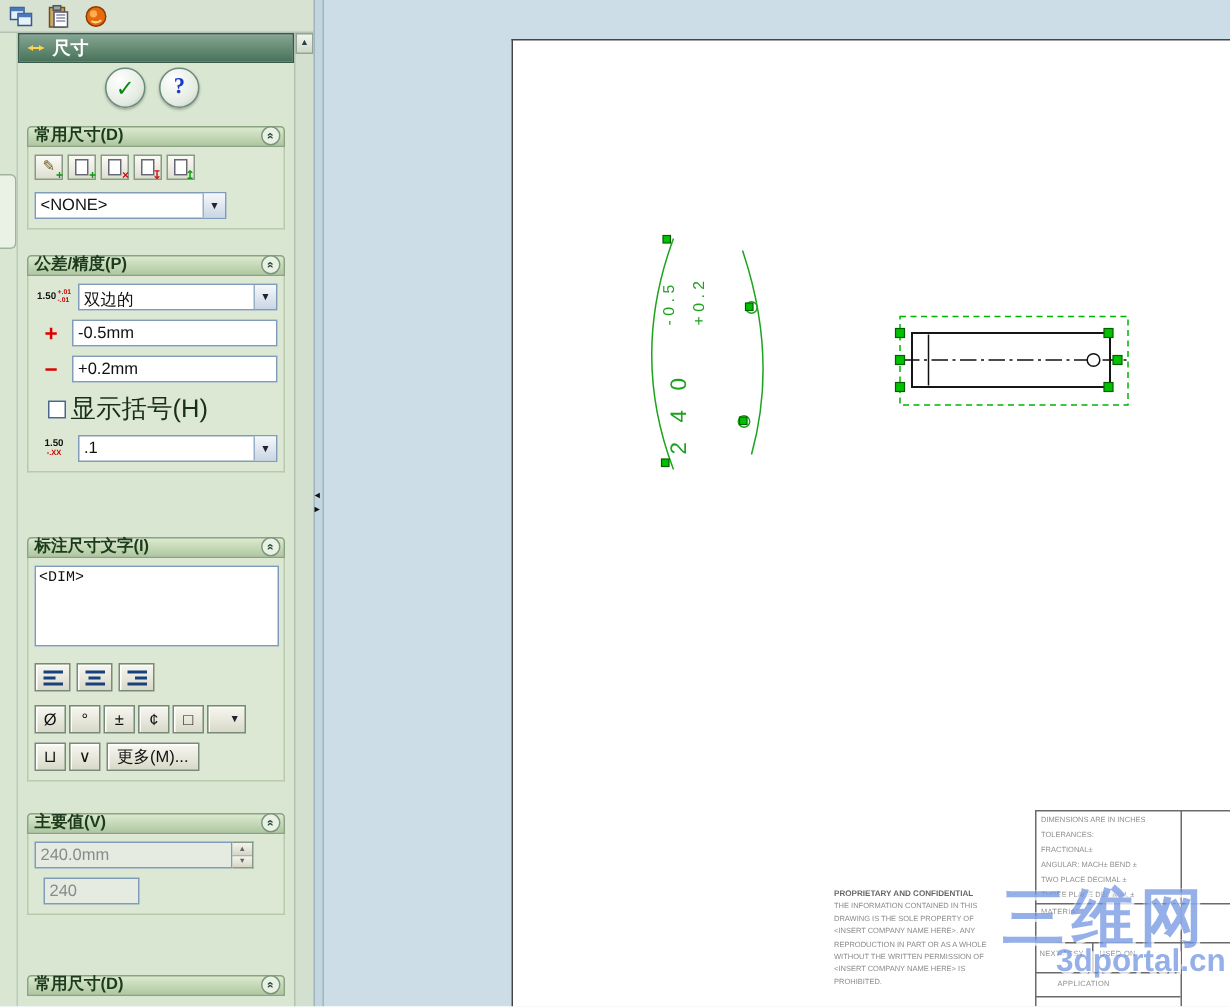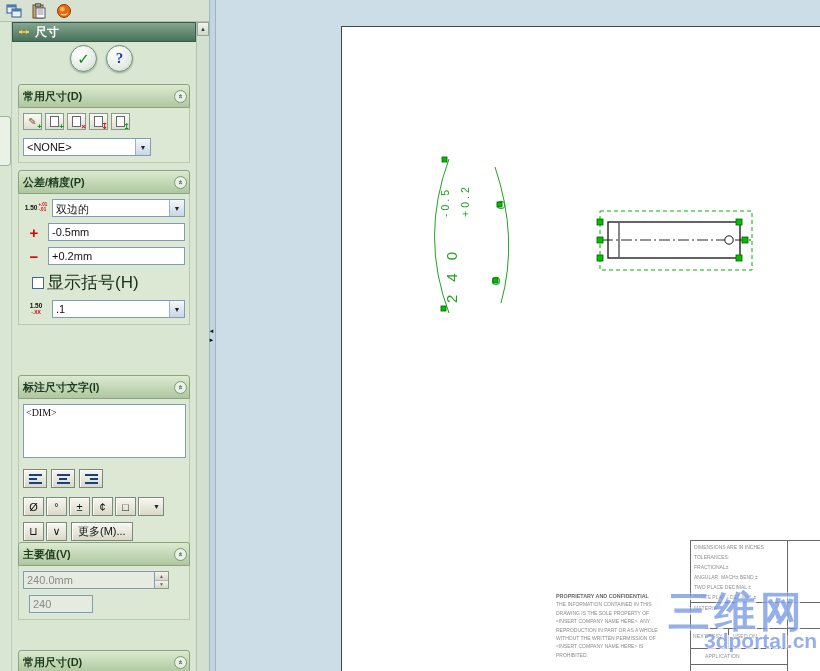--- a/index.html
+++ b/index.html
@@ -40,22 +40,22 @@
          font-size:12px;font-weight:bold;display:flex;align-items:center;gap:5px;padding-left:5px}
   .okrow{position:absolute;left:70px;top:45px;z-index:6;display:flex;gap:9px}
   .roundbtn{width:27px;height:27px;border-radius:50%;border:1px solid #6a8a7a;
             background:radial-gradient(circle at 35% 30%,#ffffff,#e4ebe2 65%,#b8c6b8);
             box-shadow:0 1px 2px rgba(0,0,0,.3);display:flex;align-items:center;justify-content:center;
             font-size:15px;font-weight:bold}
   .ok{color:#0a8a0a}
   .help{color:#1a3acc;font-family:"Liberation Serif",serif}
 
   .group{position:absolute;left:18px;width:172px;z-index:6}
-  .ghead{height:24px;background:linear-gradient(180deg,#dceacf,#aec7a0);border:1px solid #8ba383;
-         border-radius:3px 3px 0 0;display:flex;align-items:center;justify-content:space-between;
+  .ghead{height:14px;background:linear-gradient(180deg,#dceacf,#aec7a0);border:1px solid #8ba383;
+         border-radius:3px 3px 0 0;display:flex;align-items:flex-end;justify-content:space-between;
          padding:0 2px 0 4px;font-size:11px;font-weight:bold;color:#1c3a1c}
   .chev{width:13px;height:13px;border-radius:50%;border:1px solid #7a967a;background:#e9f1e5;
         display:flex;align-items:center;justify-content:center;font-size:8px;color:#244a34}
   .chev span{display:inline-block;transform:rotate(90deg);font-weight:bold}
   .gbody{border:1px solid #b9c9ae;border-top:none;background:#dce8d3;padding:5px 4px 6px 4px}
   .row{display:flex;align-items:center;gap:3px;margin-bottom:6px}
   .row:last-child{margin-bottom:0}
 
   .input{height:18px;background:#fff;border:1px solid #7f9db9;font-size:11px;padding:0 3px;color:#111;width:100%;font-family:inherit}
   .input.dis{background:#e6ebe2;color:#8a8a8a}
@@ -74,21 +74,21 @@
   .sign{width:22px;text-align:center;font-size:15px;font-weight:bold;color:#dd0000;flex:none}
   .cb{width:12px;height:12px;background:#fff;border:1px solid #45688c;flex:none}
   .cblbl{font-size:17px;color:#172f17;white-space:nowrap}
   .tolicon{width:26px;flex:none;display:flex;flex-direction:row;align-items:center;justify-content:center;gap:1px}
   .ti-main{font-size:6.5px;color:#111;font-weight:bold;line-height:6px}
   .ti-col{display:flex;flex-direction:column}
   .ti-col span{font-size:4.5px;color:#c00;font-weight:bold;line-height:4.6px}
   .ti-stack{display:flex;flex-direction:column;align-items:center}
   .ti-b{font-size:5px;color:#c00;font-weight:bold;line-height:5.4px}
 
-  .txt{width:163px;height:54px;background:#fff;border:1px solid #7f9db9;font-size:10px;font-family:Liberation Serif, serif;resize:none;padding:2px;color:#111;display:block}
+  .txt{width:163px;height:54px;background:#fff;border:1px solid #7f9db9;font-size:10px;font-family:Liberation Mono, monospace;resize:none;padding:2px;color:#111;display:block}
   .btn3{background:linear-gradient(#f7f7f1,#d9d9c9);border:1px solid #7a8a7a;box-shadow:inset 1px 1px 0 #fff}
   .alignb{width:24px;height:19px;display:flex;align-items:center;justify-content:center}
   .ali{display:flex;flex-direction:column;gap:2px;width:13px}
   .ali i{display:block;height:2px;background:#16417c}
   .a-l{align-items:flex-start}.a-c{align-items:center}.a-r{align-items:flex-end}
   .w1{width:13px}.w2{width:8px}
   .sym{width:21px;height:19px;display:flex;align-items:center;justify-content:center;font-size:11px;color:#111}
   .symcombo{width:26px;justify-content:flex-end;padding-right:3px;font-size:7px;color:#223}
   .morebtn{height:19px;padding:0 6px;font-size:11px;color:#111;display:flex;align-items:center}
   .spin{width:14px;height:18px;display:flex;flex-direction:column;border:1px solid #8a9a8a;border-left:none;flex:none}
@@ -294,21 +294,21 @@
           <span class="ti-b">-.XX</span>
         </span>
         <div class="combo" style="flex:1">
           <span class="val">.1</span>
           <span class="arrow">▼</span>
         </div>
       </div>
     </div>
   </div>
 
-  <div class="group" style="top:375px">
+  <div class="group" style="top:358px">
     <div class="ghead">
       <span>标注尺寸文字(I)</span>
       <span class="chev">
           <span>«</span>
         </span>
     </div>
     <div class="gbody">
       <textarea class="txt" spellcheck="false" style="">&lt;DIM&gt;</textarea>
       <div class="row" style="margin-top:11px;gap:4px">
         <span class="btn3 alignb">

